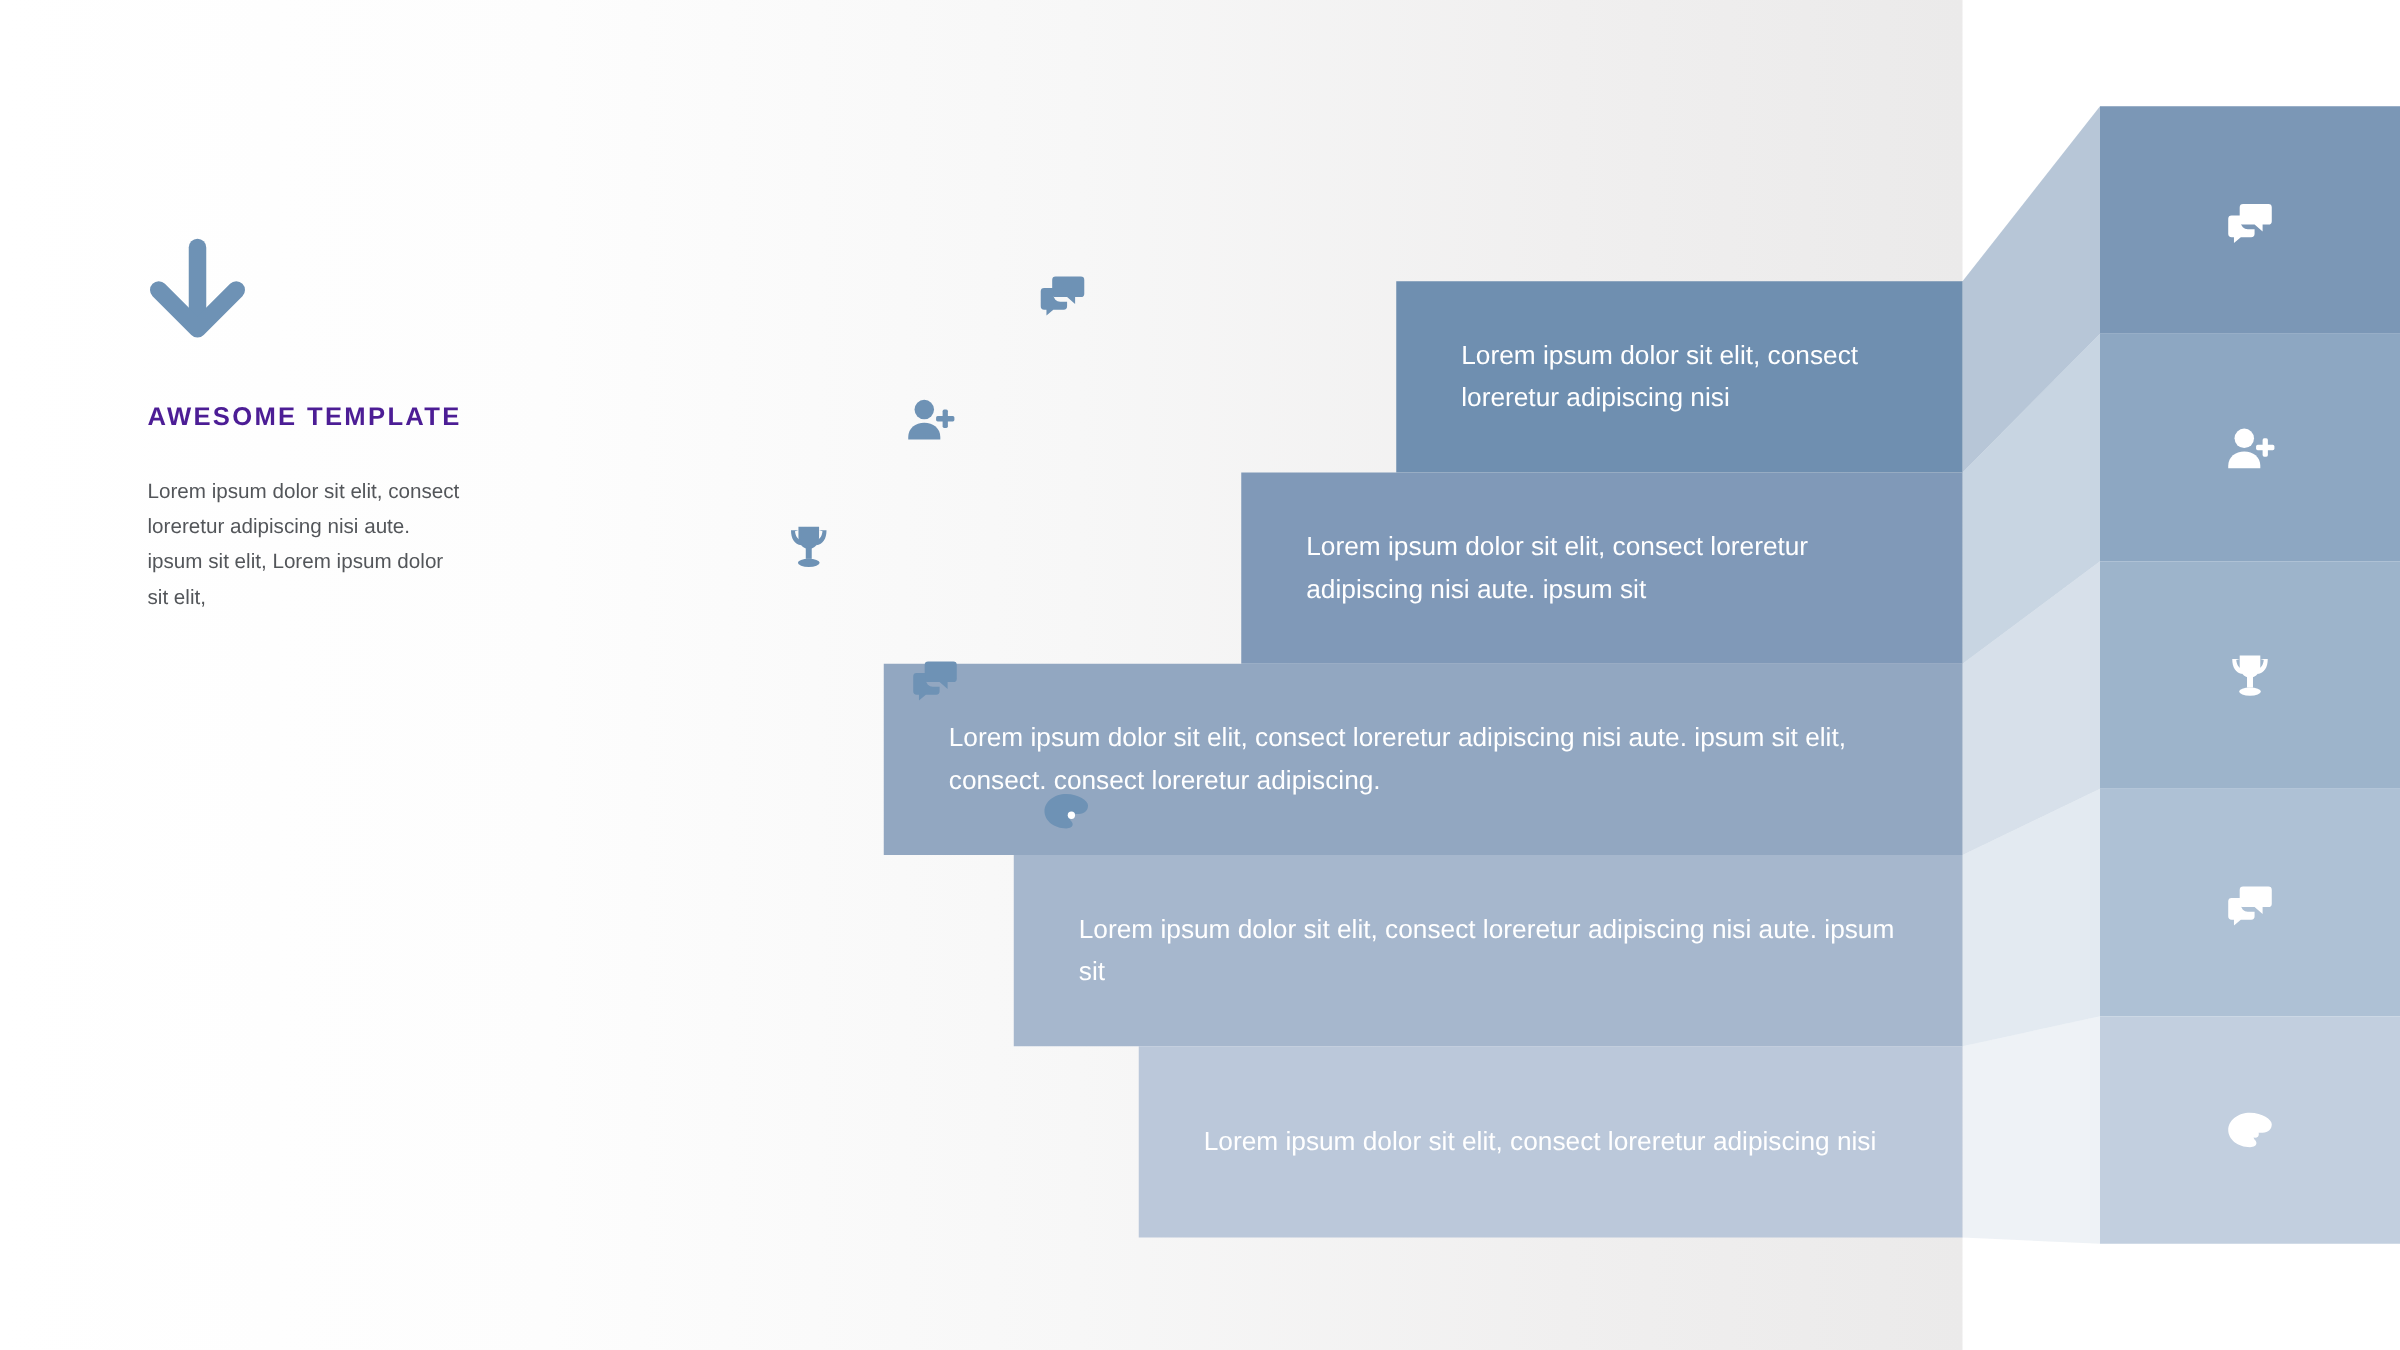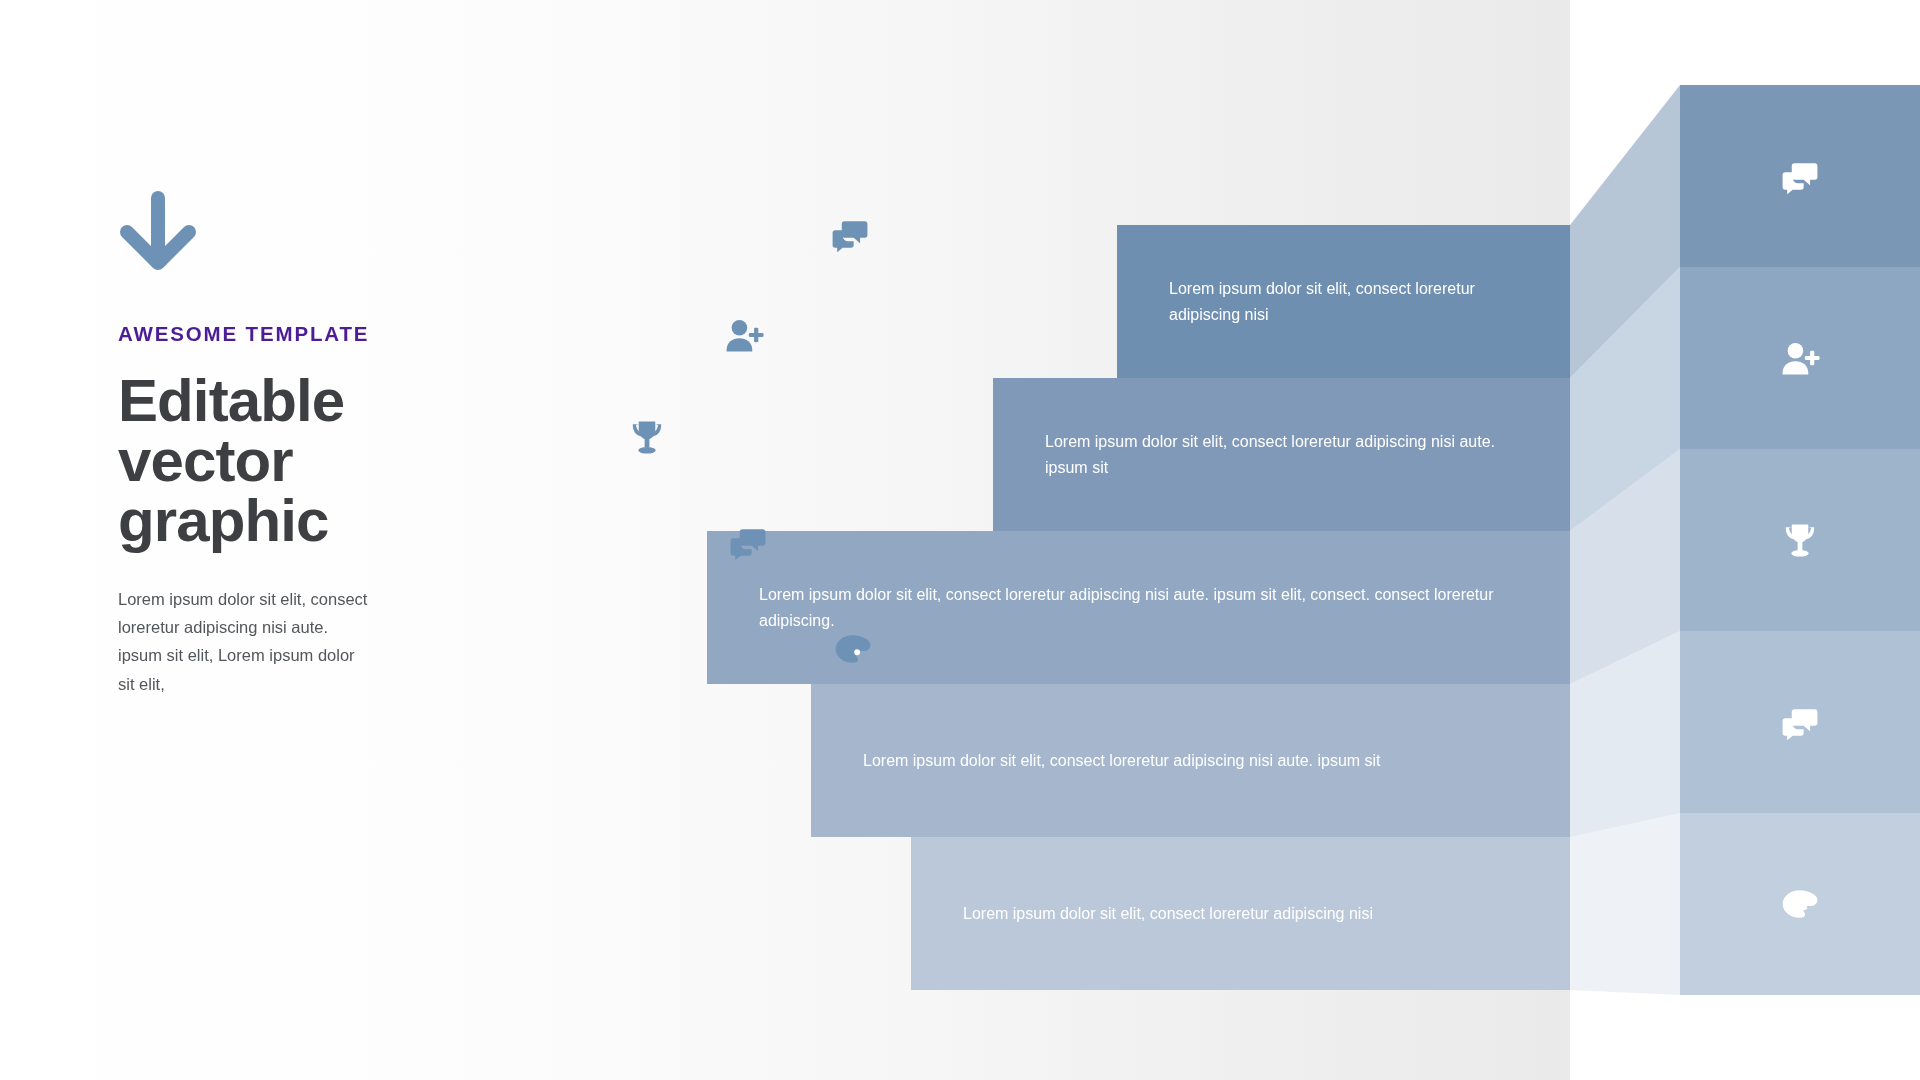--- a/index.html
+++ b/index.html
@@ -32,21 +32,21 @@
   #body-copy{
     margin-top:34px;
     font-size:16.5px; line-height:1.72; color:#53565a; max-width:250px;
   }
 
   
   .bar{
     position:absolute; height:153px; display:flex; align-items:center;
   }
   .bar-text{
-    color:#ffffff; font-size:16px; line-height:1.58; padding-left:52px; padding-right:30px;
+    color:#ffffff; font-size:21px; line-height:1.58; padding-left:52px; padding-right:30px;
   }
 
   
   .side-icon{
     position:absolute; width:46px; height:46px; display:block;
   }
 
   
   #panel{ position:absolute; left:1680px; top:85px; width:240px; height:910px; }
   .panel-block{
@@ -74,21 +74,20 @@
 <div id="left-col">
 
   <svg id="arrow-icon" viewBox="0 0 80 86">
     <g fill="none" stroke="#6e92b5" stroke-width="14" stroke-linecap="round" stroke-linejoin="round">
       <line x1="40" y1="8" x2="40" y2="72"></line>
       <polyline points="9,42 40,73 71,42"></polyline>
     </g>
   </svg>
 
   <div id="eyebrow">AWESOME TEMPLATE</div>
-  <h1 id="headline">Editable vector graphic</h1>
   <p id="body-copy">Lorem ipsum dolor sit elit, consect loreretur adipiscing nisi aute. ipsum sit elit, Lorem ipsum dolor sit elit,</p>
 </div>
 
 <div id="bars-layer">
     <div class="bar" style="left: 1117px; top: 225px; width: 453px; background: rgb(111, 143, 176);">
       <div class="bar-text">Lorem ipsum dolor sit elit, consect loreretur adipiscing nisi</div>
     </div>
     <div class="bar" style="left: 993px; top: 378px; width: 577px; background: rgb(128, 153, 184);">
       <div class="bar-text">Lorem ipsum dolor sit elit, consect loreretur adipiscing nisi aute. ipsum sit</div>
     </div>

